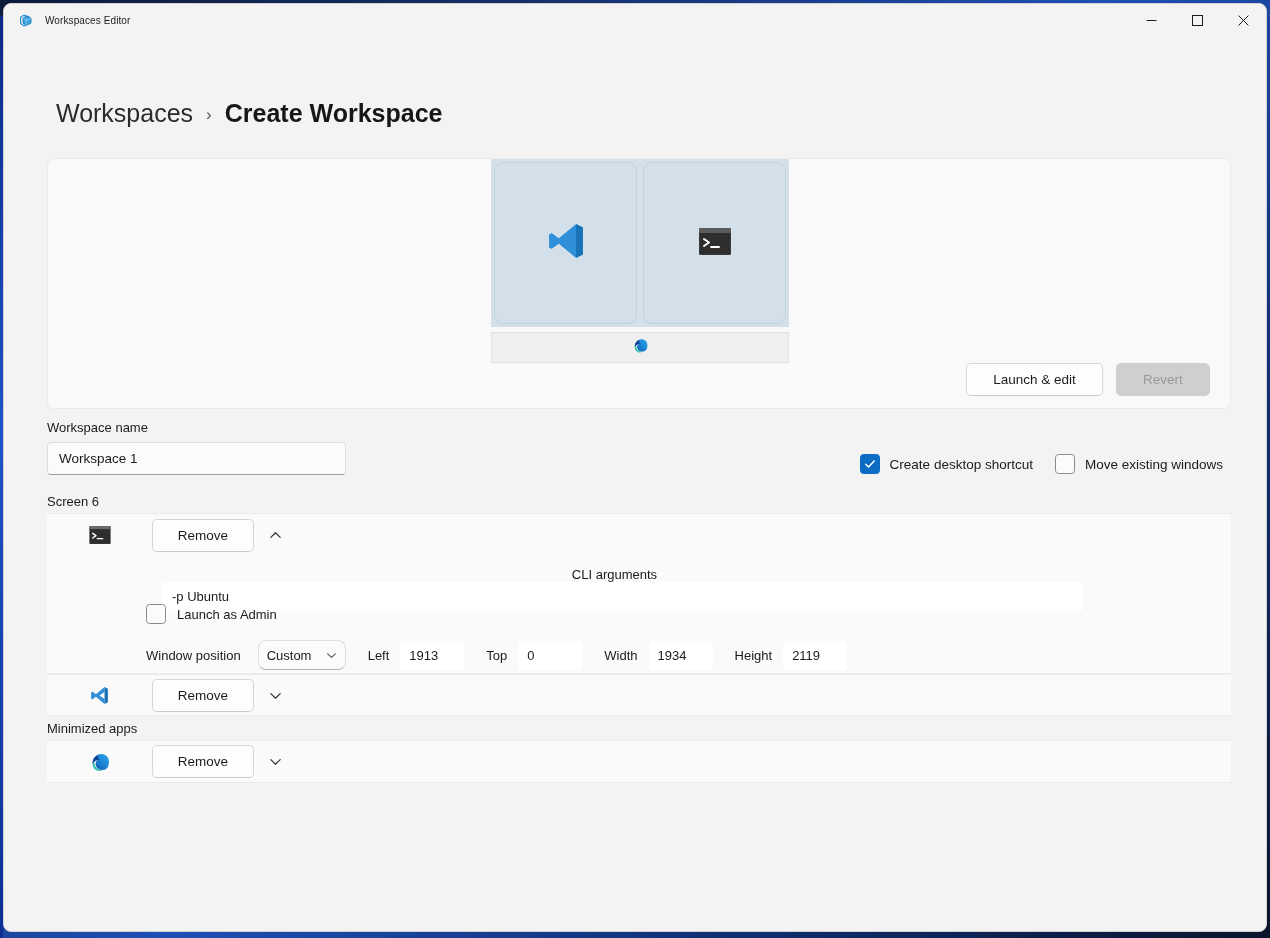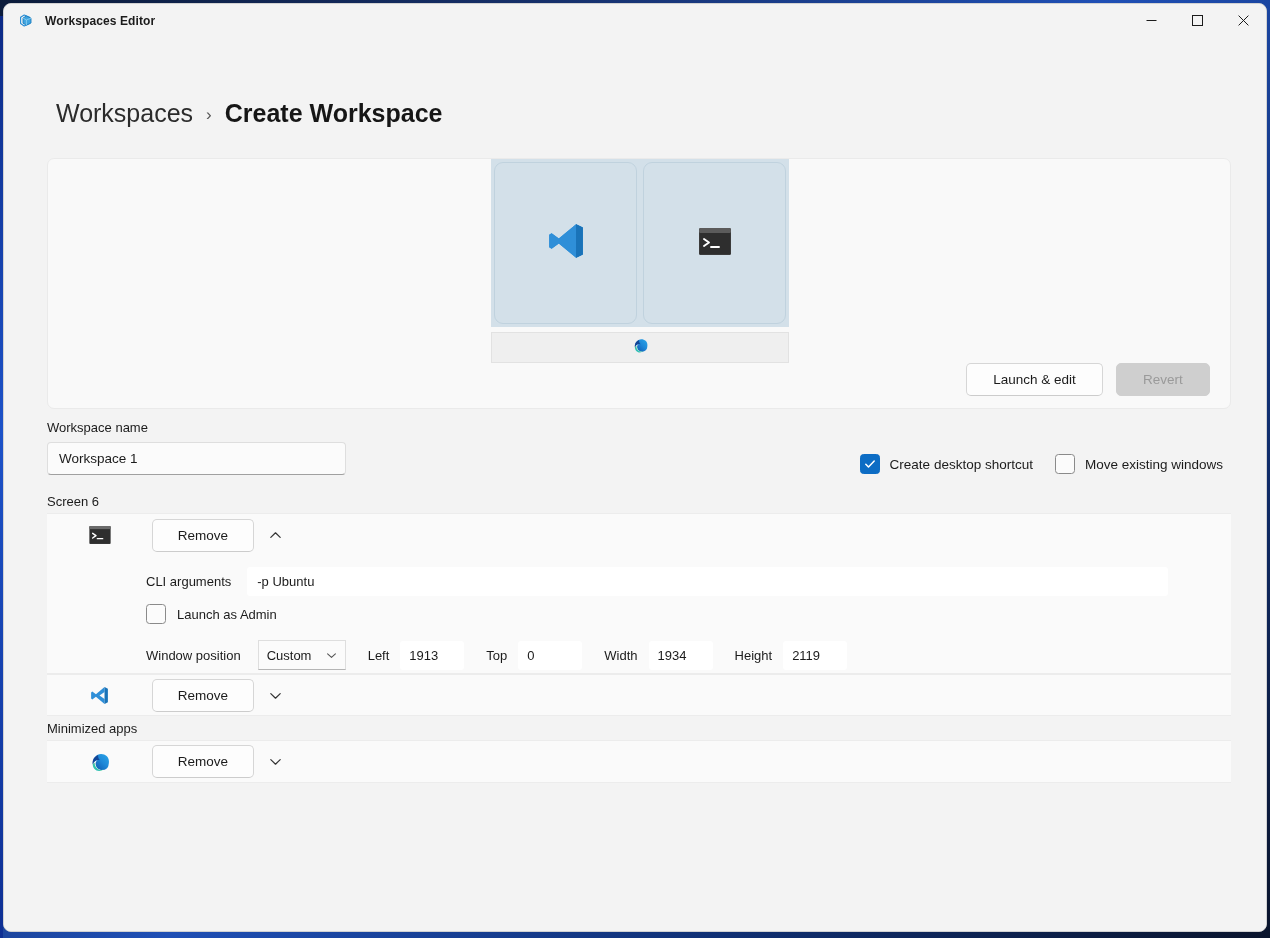--- a/index.html
+++ b/index.html
@@ -42,24 +42,23 @@
     background: #f3f3f3;
     position: relative;
   }
   #titlebar .app-icon {
     margin-left: 13px;
     width: 17px; height: 17px;
     display: block;
   }
   #titlebar .app-title {
     margin-left: 11px;
-    font-size: 12px;
+    font-size: 10px;
     color: #1b1b1b;
     letter-spacing: .1px;
-    font-weight: bold;
   }
   #win-controls {
     margin-left: auto;
     display: flex;
     height: 33px;
   }
   .wc {
     width: 46px; height: 33px;
     display: flex; align-items: center; justify-content: center;
     color: #1b1b1b;
@@ -255,21 +254,21 @@
     left: 43px; top: 519px;
     width: 1184px; height: 118px;
     background: #fafafa;
     border-bottom: 1px solid #ececec;
   }
   #row-vscode { top: 637px; height: 42px; }
   #row-edge   { top: 703px; height: 43px; }
 
   
   .detail-line { position: absolute; display: flex; align-items: center; }
-  #cli-line { left: 99px; top: 11px; }
+  #cli-line { left: 99px; top: 11px; flex-direction: column; }
   .detail-label { font-size: 13px; color: #1b1b1b; }
   #cli-input {
     margin-left: 16px;
     width: 921px; height: 29px;
     background: #ffffff;
     border: none;
     border-radius: 3px;
     font-family: "Liberation Sans", sans-serif;
     font-size: 13px;
     color: #1b1b1b;
@@ -277,21 +276,21 @@
     outline: none;
   }
   #admin-line { left: 99px; top: 48px; gap: 11px; }
   #position-line { left: 99px; top: 84px; gap: 0; }
   .dropdown {
     margin-left: 17px;
     width: 88px; height: 30px;
     background: #fbfbfb;
     border: 1px solid #dedede;
     border-bottom-color: #b5b5b5;
-    border-radius: 0;
+    border-radius: 8px;
     display: flex; align-items: center;
     padding: 0 8px;
     font-size: 13px; color: #1b1b1b;
     justify-content: space-between;
   }
   .dropdown .chevd { color: #555; display: flex; }
   .num-label { font-size: 13px; color: #1b1b1b; margin-left: 22px; }
   .num-input {
     margin-left: 11px;
     width: 64px; height: 29px;

